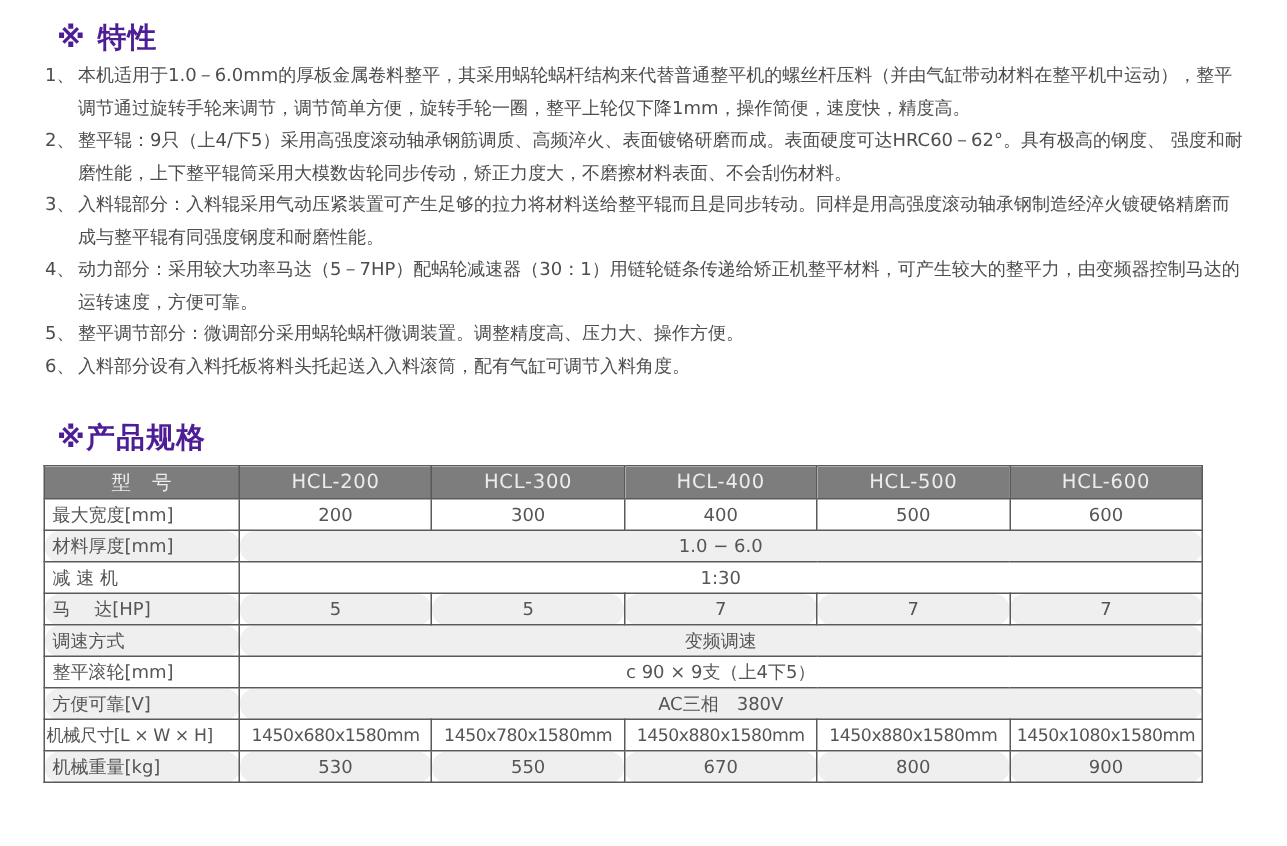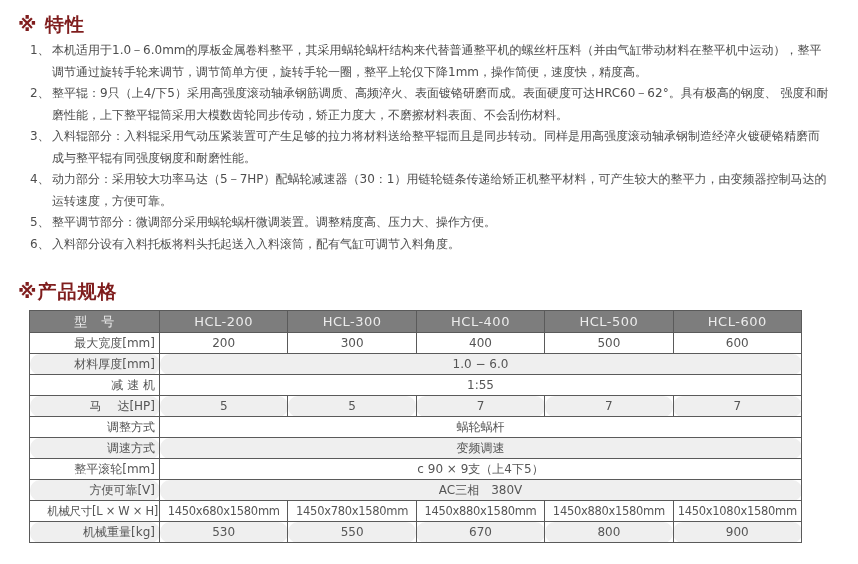--- a/index.html
+++ b/index.html
@@ -1,28 +1,28 @@
 <!DOCTYPE html>
 <html><head>
 <meta charset="utf-8">
 <style>
   html, body { margin:0; padding:0; background:#ffffff; }
   body { width:858px; height:564px; position:relative; overflow:hidden;
          font-family:"DejaVu Sans","Liberation Sans",sans-serif; color:#555; }
-  .h2 { position:absolute; left:18px; color:#7f1d1d; font-weight:bold; font-size:19px; letter-spacing:1px; }
+  .h2 { position:absolute; left:38px; color:#4c1d95; font-weight:bold; font-size:19px; letter-spacing:1px; }
   #features-title { top:12px; }
   #specs-title { top:279px;text-align:right; }
   .features { position:absolute; left:30px; top:40px; width:800px; font-size:12px; line-height:21.5px; color:#4d4d4d; }
   .feat { position:relative; padding-left:22px; }
   .feat .num { position:absolute; left:0; top:0; }
   table.spec { position:absolute; left:29px; top:310px; width:773px; border-collapse:collapse;
                font-size:12px; color:#555; table-layout:fixed; }
   table.spec td, table.spec th { border:1px solid #5a5a5a; height:20px; padding:0 4px; text-align:center; white-space:nowrap; overflow:hidden; }
   table.spec th { background:#7d7d7d; color:#ececec; font-weight:normal; font-size:13px; height:21px; letter-spacing:0.5px; }
-  table.spec td.lbl { text-align:right; padding-left:5px; }
+  table.spec td.lbl { text-align:left; padding-left:5px; }
   table.spec tr.alt td { background:#efefef;border-radius:10px; }
   table.spec td.small { font-size:11.5px; letter-spacing:-0.3px; padding:0 1px;margin-top:20px; }
 </style>
 </head>
 <body>
 
 <div id="features-title" class="h2">※ 特性</div>
 
 <div class="features">
   <div class="feat"><span class="num">1、</span><span>本机适用于1.0－6.0mm的厚板金属卷料整平，其采用蜗轮蜗杆结构来代替普通整平机的螺丝杆压料（并由气缸带动材料在整平机中运动），整平调节通过旋转手轮来调节，调节简单方便，旋转手轮一圈，整平上轮仅下降1mm，操作简便，速度快，精度高。</span></div>
@@ -60,33 +60,29 @@
     <td>400</td>
     <td>500</td>
     <td>600</td>
   </tr>
   <tr class="alt">
     <td class="lbl">材料厚度[mm]</td>
     <td colspan="5">1.0 − 6.0</td>
   </tr>
   <tr>
     <td class="lbl">减 速 机</td>
-    <td colspan="5">1:55</td>
+    <td colspan="5">1:30</td>
   </tr>
   <tr class="alt">
     <td class="lbl">马　 达[HP]</td>
     <td>5</td>
     <td>5</td>
     <td>7</td>
     <td>7</td>
     <td>7</td>
-  </tr>
-  <tr>
-    <td class="lbl">调整方式</td>
-    <td colspan="5">蜗轮蜗杆</td>
   </tr>
   <tr class="alt">
     <td class="lbl">调速方式</td>
     <td colspan="5">变频调速</td>
   </tr>
   <tr>
     <td class="lbl">整平滚轮[mm]</td>
     <td colspan="5">c 90 × 9支（上4下5）</td>
   </tr>
   <tr class="alt">

